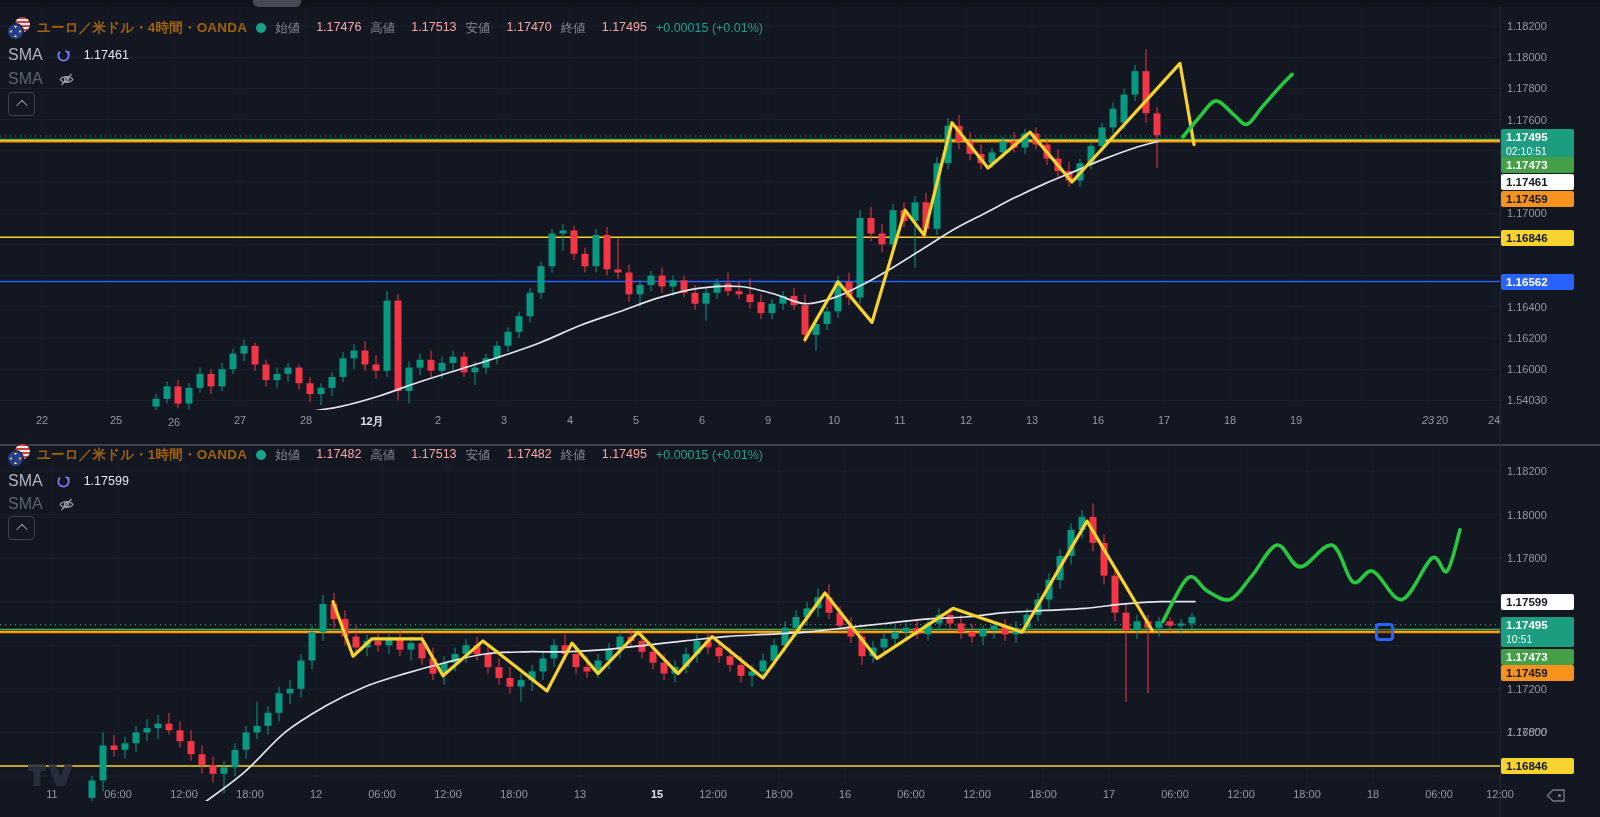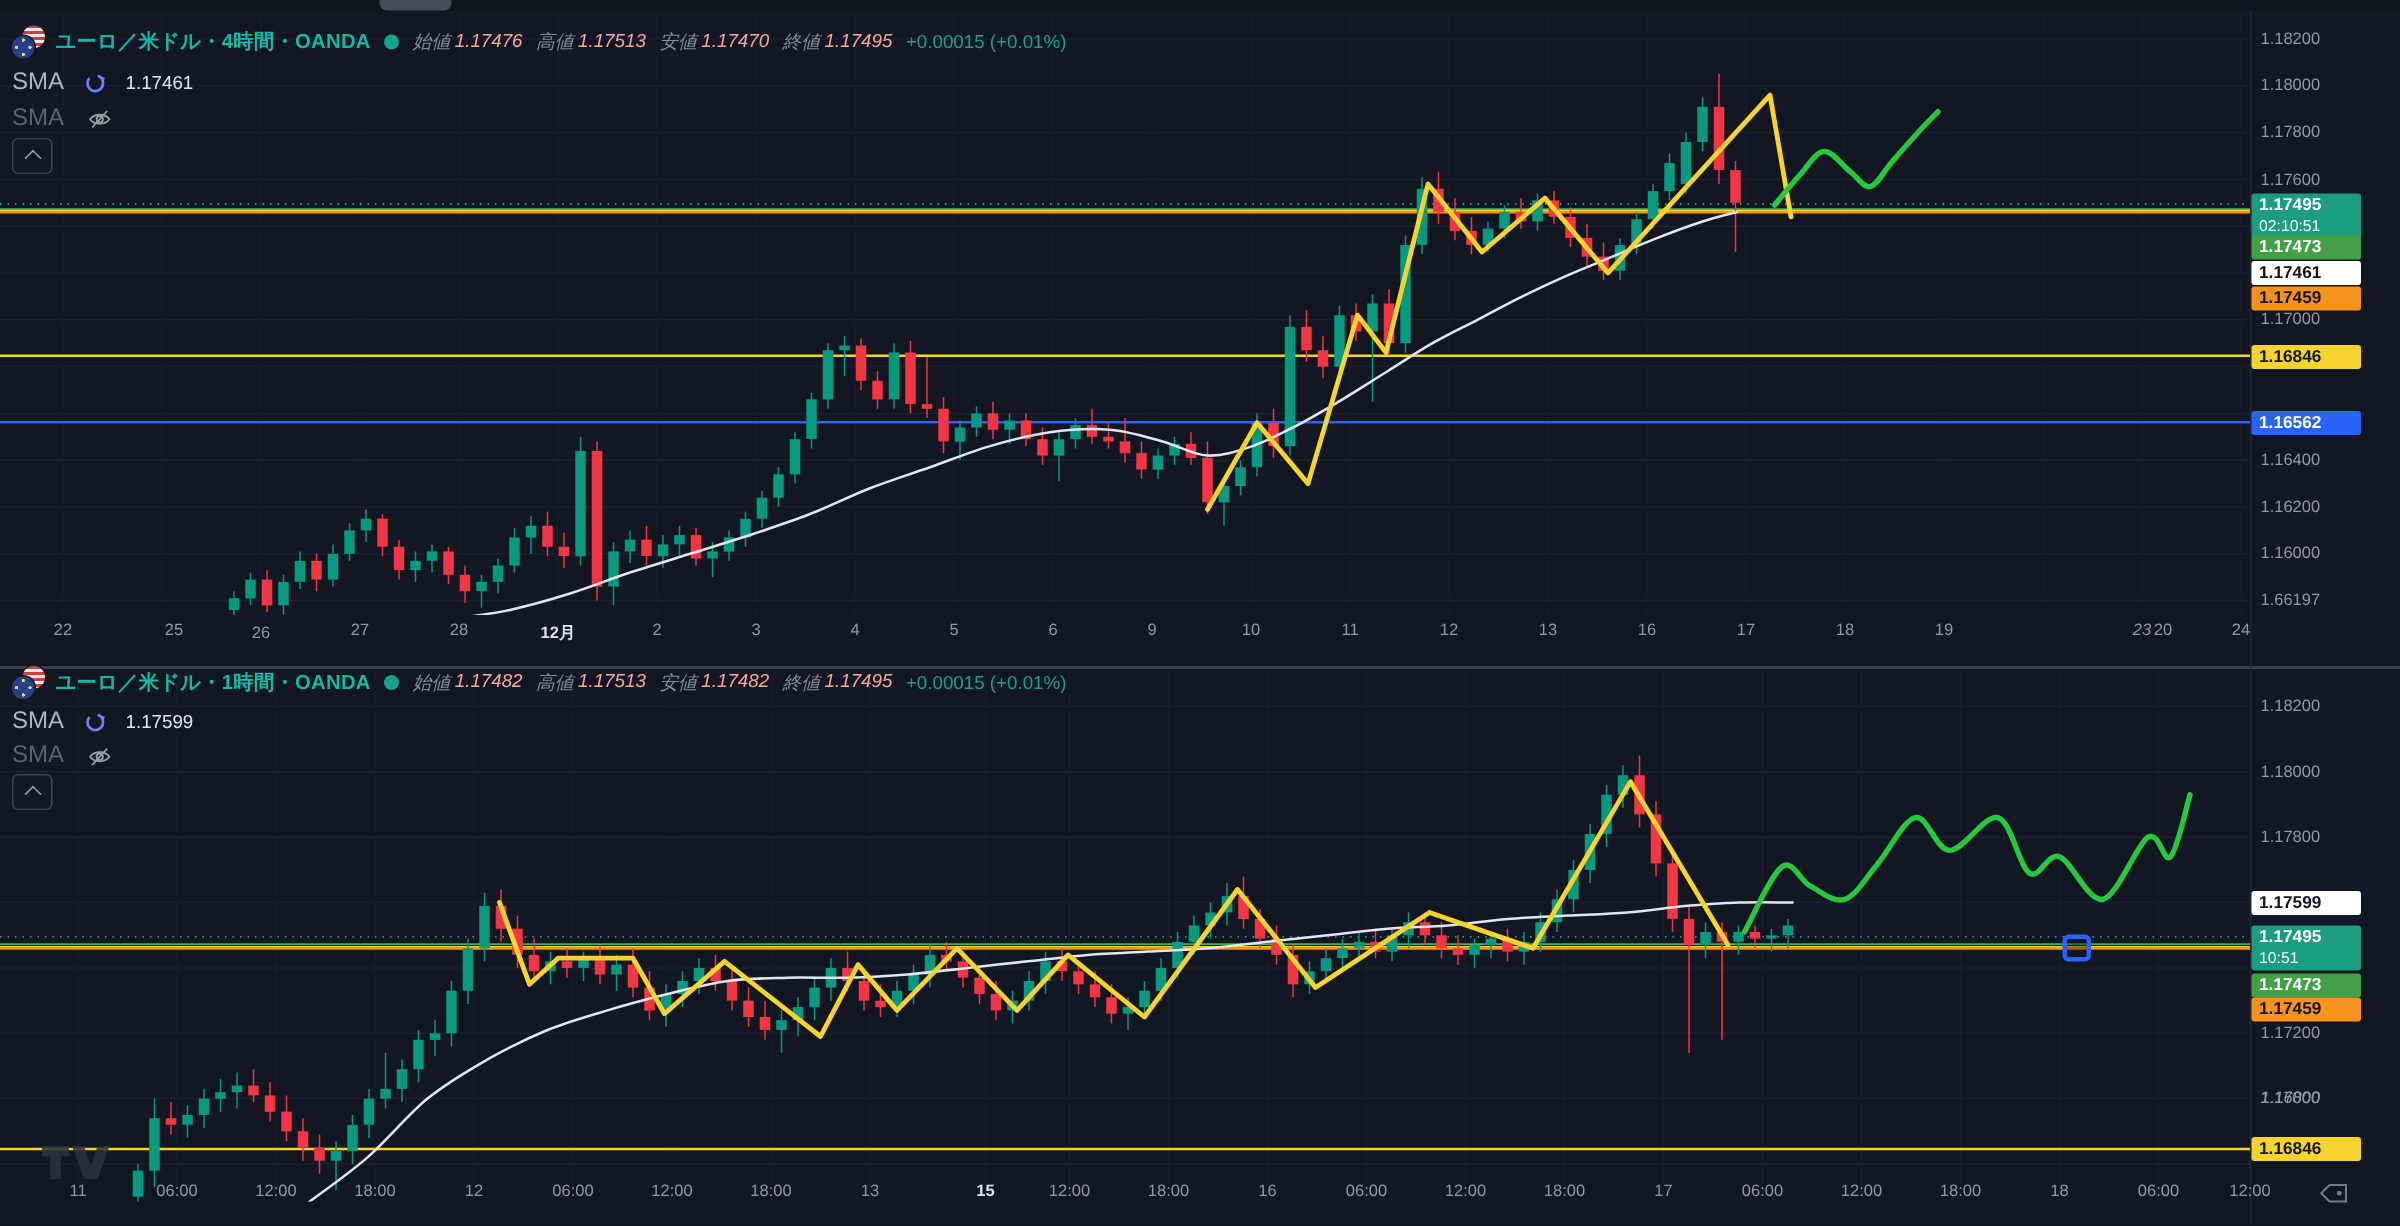--- a/index.html
+++ b/index.html
@@ -14,24 +14,24 @@
   .lrow{position:absolute;left:8px;display:flex;align-items:center;gap:7px;height:20px;white-space:nowrap;}
   .flag{position:relative;width:22px;height:22px;flex:0 0 22px;}
   .flag .us{position:absolute;right:0;top:0;width:15px;height:15px;border-radius:50%;
             background:repeating-linear-gradient(180deg,#c94141 0 2px,#e8e8e8 2px 4px);box-shadow:0 0 0 1px #131722;}
   .flag .eu{position:absolute;left:0;bottom:0;width:15px;height:15px;border-radius:50%;background:#25408f;
             box-shadow:0 0 0 1px #131722;
             background-image:radial-gradient(circle 1px at 50% 18%,#ffd23f 0 1px,transparent 1.2px),
                              radial-gradient(circle 1px at 20% 50%,#ffd23f 0 1px,transparent 1.2px),
                              radial-gradient(circle 1px at 80% 50%,#ffd23f 0 1px,transparent 1.2px),
                              radial-gradient(circle 1px at 50% 82%,#ffd23f 0 1px,transparent 1.2px);}
-  .sym-title{color:#14b8a6;font-size:13.5px;font-weight:700;letter-spacing:.2px;}
+  .sym-title{color:#a16207;font-size:13.5px;font-weight:700;letter-spacing:.2px;}
   .statusdot{width:10px;height:10px;border-radius:50%;background:#17a38a;margin:0 2px;}
   .ohlc{display:flex;align-items:center;gap:9px;font-size:12.5px;}
-  .ohlc .pair{display:flex;gap:3px;font-style:italic;}
+  .ohlc .pair{display:flex;gap:16px;}
   .ohlc .lab{color:#878b96;}
   .ohlc .val{color:#fca5a5;}
   .ohlc .chg{color:#1aa184;}
   .sma-lab{color:#b2b5be;font-size:16px;}
   .sma-lab.dim{color:#5d6370;}
   .sma-val{color:#e3e6ee;font-size:12.5px;}
   .collapse-btn{position:absolute;left:8px;width:25px;height:22px;border:1px solid #3f434e;border-radius:4px;
                 display:flex;align-items:center;justify-content:center;background:#131722;}
   .chev{width:7px;height:7px;border-left:1.6px solid #9aa0a6;border-top:1.6px solid #9aa0a6;
         transform:rotate(45deg) translate(1px,1px);}
@@ -656,21 +656,21 @@
 
   <div id="overlay">
       <div class="ptick" style="top: 26px;">1.18200</div>
       <div class="ptick" style="top: 57px;">1.18000</div>
       <div class="ptick" style="top: 88px;">1.17800</div>
       <div class="ptick" style="top: 120px;">1.17600</div>
       <div class="ptick" style="top: 213px;">1.17000</div>
       <div class="ptick" style="top: 307px;">1.16400</div>
       <div class="ptick" style="top: 338px;">1.16200</div>
       <div class="ptick" style="top: 369px;">1.16000</div>
-      <div class="ptick" style="top: 400px;">1.66197</div>
+      <div class="ptick" style="top: 400px;">1.54030</div>
       <div class="pbox" style="top: 144px; background: rgb(28, 157, 128); color: rgb(255, 255, 255);">1.17495<div class="sub">02:10:51</div></div>
       <div class="pbox" style="top: 165px; background: rgb(67, 160, 71); color: rgb(255, 255, 255);">1.17473</div>
       <div class="pbox" style="top: 182px; background: rgb(255, 255, 255); color: rgb(19, 23, 34);">1.17461</div>
       <div class="pbox" style="top: 199px; background: rgb(247, 147, 28); color: rgb(19, 23, 34);">1.17459</div>
       <div class="pbox" style="top: 238px; background: rgb(246, 211, 45); color: rgb(19, 23, 34);">1.16846</div>
       <div class="pbox" style="top: 282px; background: rgb(41, 98, 255); color: rgb(255, 255, 255);">1.16562</div>
       <div class="ttick" style="left: 42px; top: 414px;">22</div>
       <div class="ttick" style="left: 116px; top: 414px;">25</div>
       <div class="ttick" style="left: 174px; top: 416px;">26</div>
       <div class="ttick" style="left: 240px; top: 414px;">27</div>

